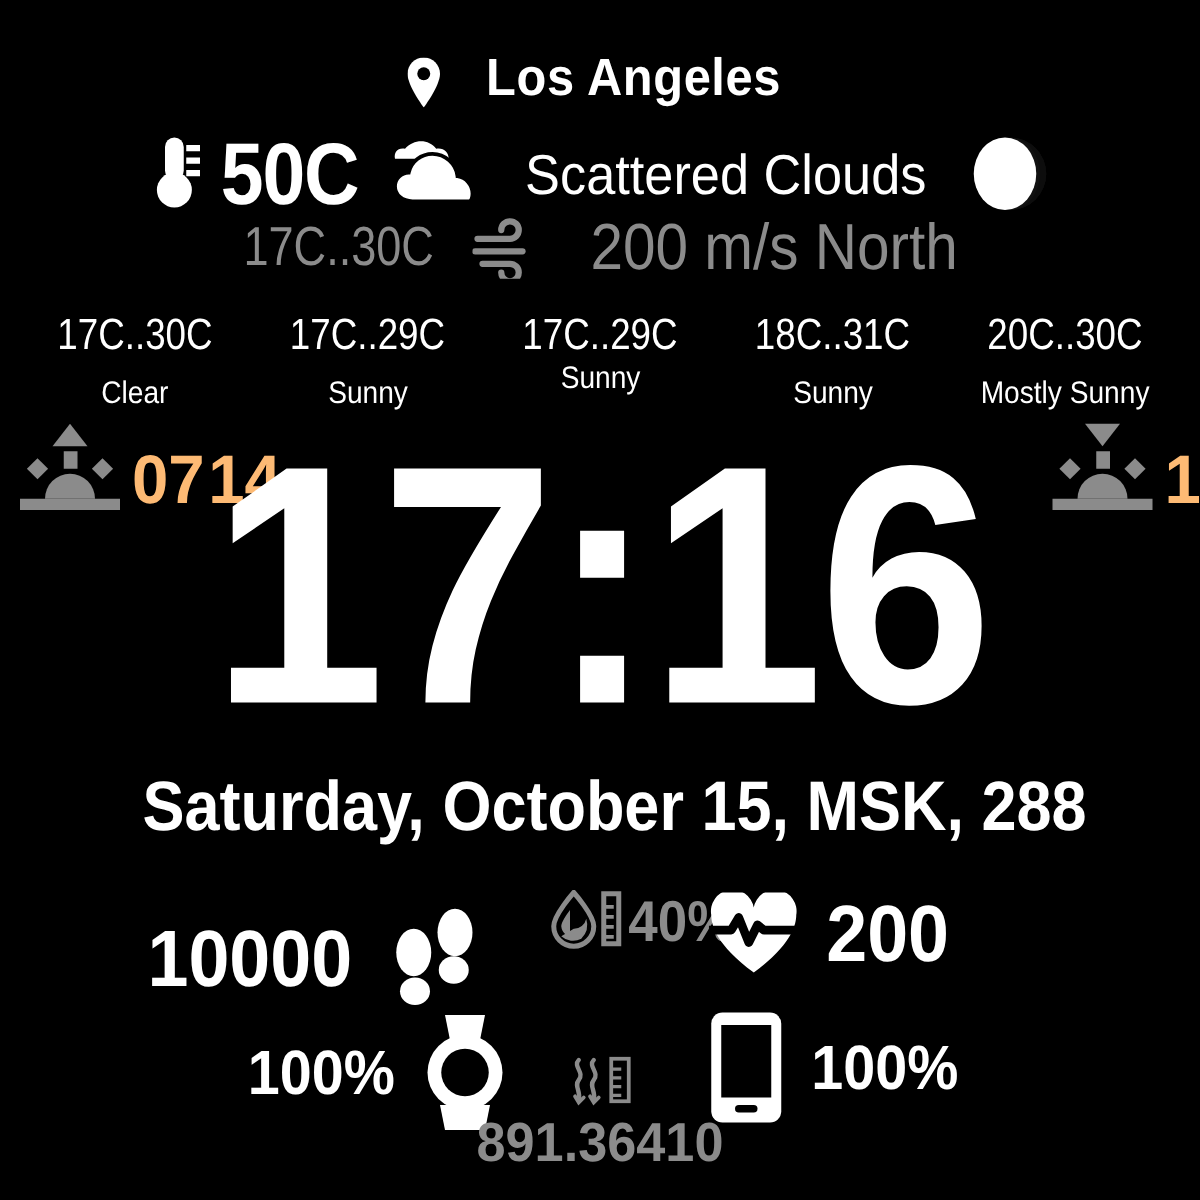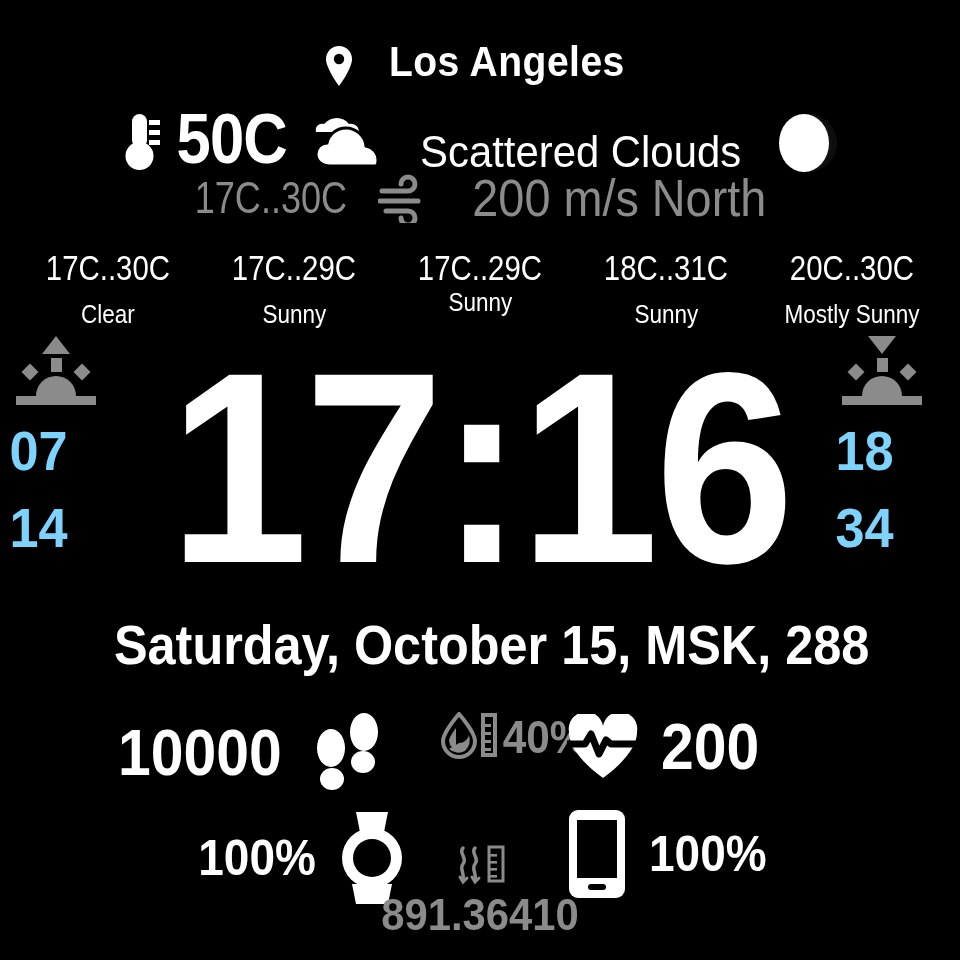--- a/index.html
+++ b/index.html
@@ -16,21 +16,21 @@
     display:flex;align-items:flex-end;justify-content:center;gap:28px;
   }
   .location .txt{
     font-size:42px;font-weight:bold;letter-spacing:.5px;
     transform:scaleX(.93);transform-origin:center;
   }
 
   
   .cur{
     position:absolute;top:104px;left:0;right:0;
-    display:flex;align-items:flex-end;justify-content:center;gap:6px;
+    display:flex;align-items:center;justify-content:center;gap:6px;
   }
   .cur .temp{
     font-size:70px;font-weight:bold;line-height:1;
     transform:scaleX(.88);transform-origin:center;letter-spacing:-1px;
   }
   .cur .cond{
     font-size:45px;line-height:1;margin-left:16px;margin-right:18px;
     transform:scaleX(.93);transform-origin:center;
   }
 
@@ -46,21 +46,21 @@
   .forecast{
     position:absolute;top:248px;left:20px;right:20px;height:90px;
     display:flex;justify-content:space-between;align-items:flex-start;
   }
   .fc{display:flex;flex-direction:column;align-items:center;width:176px;}
   .fc .t{font-size:35px;transform:scaleX(.84);transform-origin:center;white-space:nowrap;}
   .fc .d{font-size:25px;transform:scaleX(.9);transform-origin:center;white-space:nowrap;margin-top:12px;}
   .fc.raised .d{margin-top:0px;}
 
   
-  .sun{position:absolute;width:120px;display:flex;flex-direction:column;align-items:flex-start;color:#7dd3fc;}
+  .sun{position:absolute;width:120px;display:flex;align-items:flex-end;color:#fdba74;}
   .sun.left{left:8px;top:334px;}
   .sun.right{right:6px;top:334px;}
   .sun .h{font-size:55px;font-weight:bold;line-height:1;margin-top:16px;transform:scaleX(.95);}
   .sun .m{font-size:55px;font-weight:bold;line-height:1;margin-top:22px;transform:scaleX(.95);}
 
   
   .clock{
     position:absolute;top:332px;left:0;right:0;text-align:center;
     font-size:272px;font-weight:bold;line-height:1;letter-spacing:-4px;
   }
@@ -70,21 +70,21 @@
   .date{
     position:absolute;top:612px;left:0;right:0;text-align:center;
     font-size:56px;font-weight:bold;margin-left:24px;
   }
   .date .inner{display:inline-block;transform:scaleX(.9);transform-origin:center;}
 
   
   .row-steps{
     position:absolute;top:704px;left:0;right:0;height:92px;
   }
-  .steps{position:absolute;left:118px;top:6px;display:flex;align-items:center;gap:14px;}
+  .steps{position:absolute;left:118px;top:20px;display:flex;align-items:center;gap:14px;}
   .steps .v{font-size:64px;font-weight:bold;transform:scaleX(.92);transform-origin:left center;}
   .hum{position:absolute;left:437px;top:4px;display:flex;flex-direction:row;align-items:center;color:#8b8b8b;}
   .hum .v{font-size:46px;font-weight:bold;margin-top:2px;transform:scaleX(.92);}
   .hr{position:absolute;left:567px;top:6px;display:flex;align-items:center;gap:22px;}
   .hr .v{font-size:64px;font-weight:bold;transform:scaleX(.92);transform-origin:left center;}
 
   .row-batt{position:absolute;top:796px;left:0;right:0;height:96px;padding-left:36px;}
   .wbatt{position:absolute;left:188px;top:14px;display:flex;align-items:center;gap:18px;}
   .wbatt .v{font-size:50px;font-weight:bold;transform:scaleX(.92);transform-origin:right center;}
   .pbatt{position:absolute;left:567px;top:12px;display:flex;align-items:center;gap:22px;}

